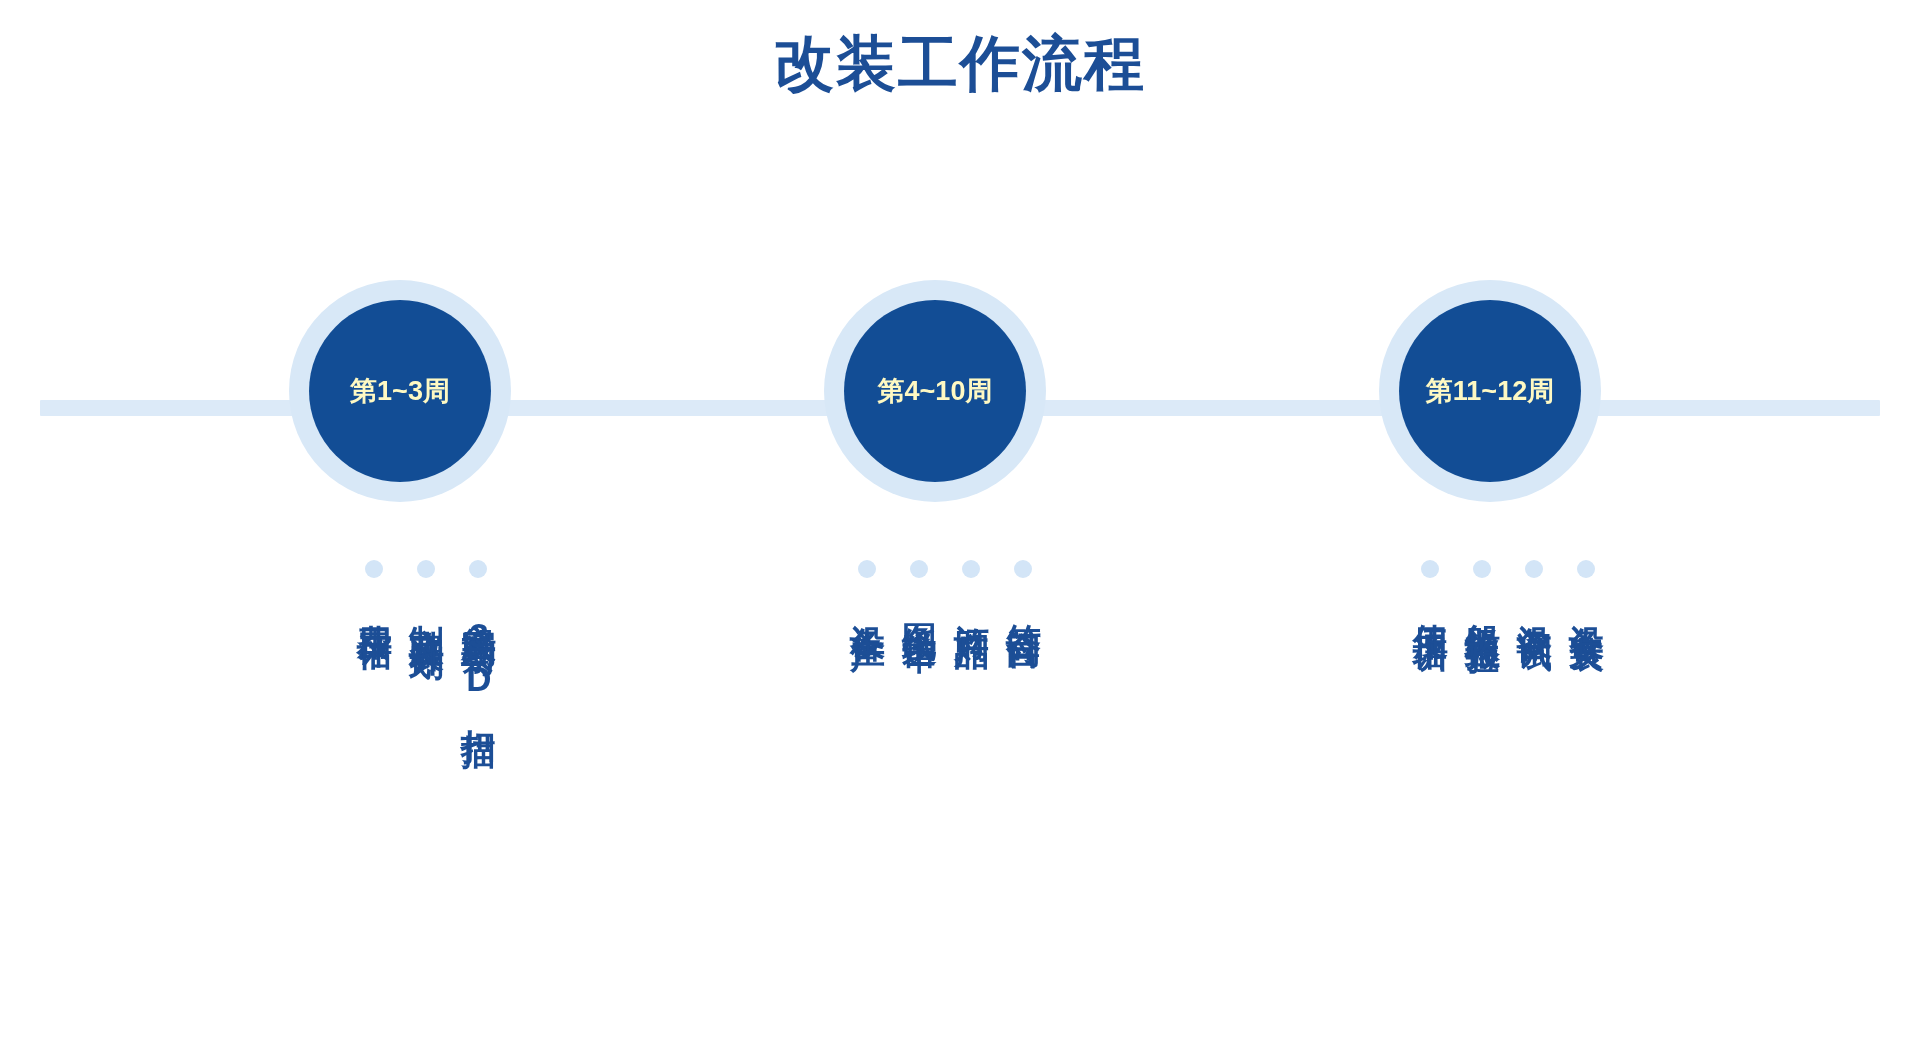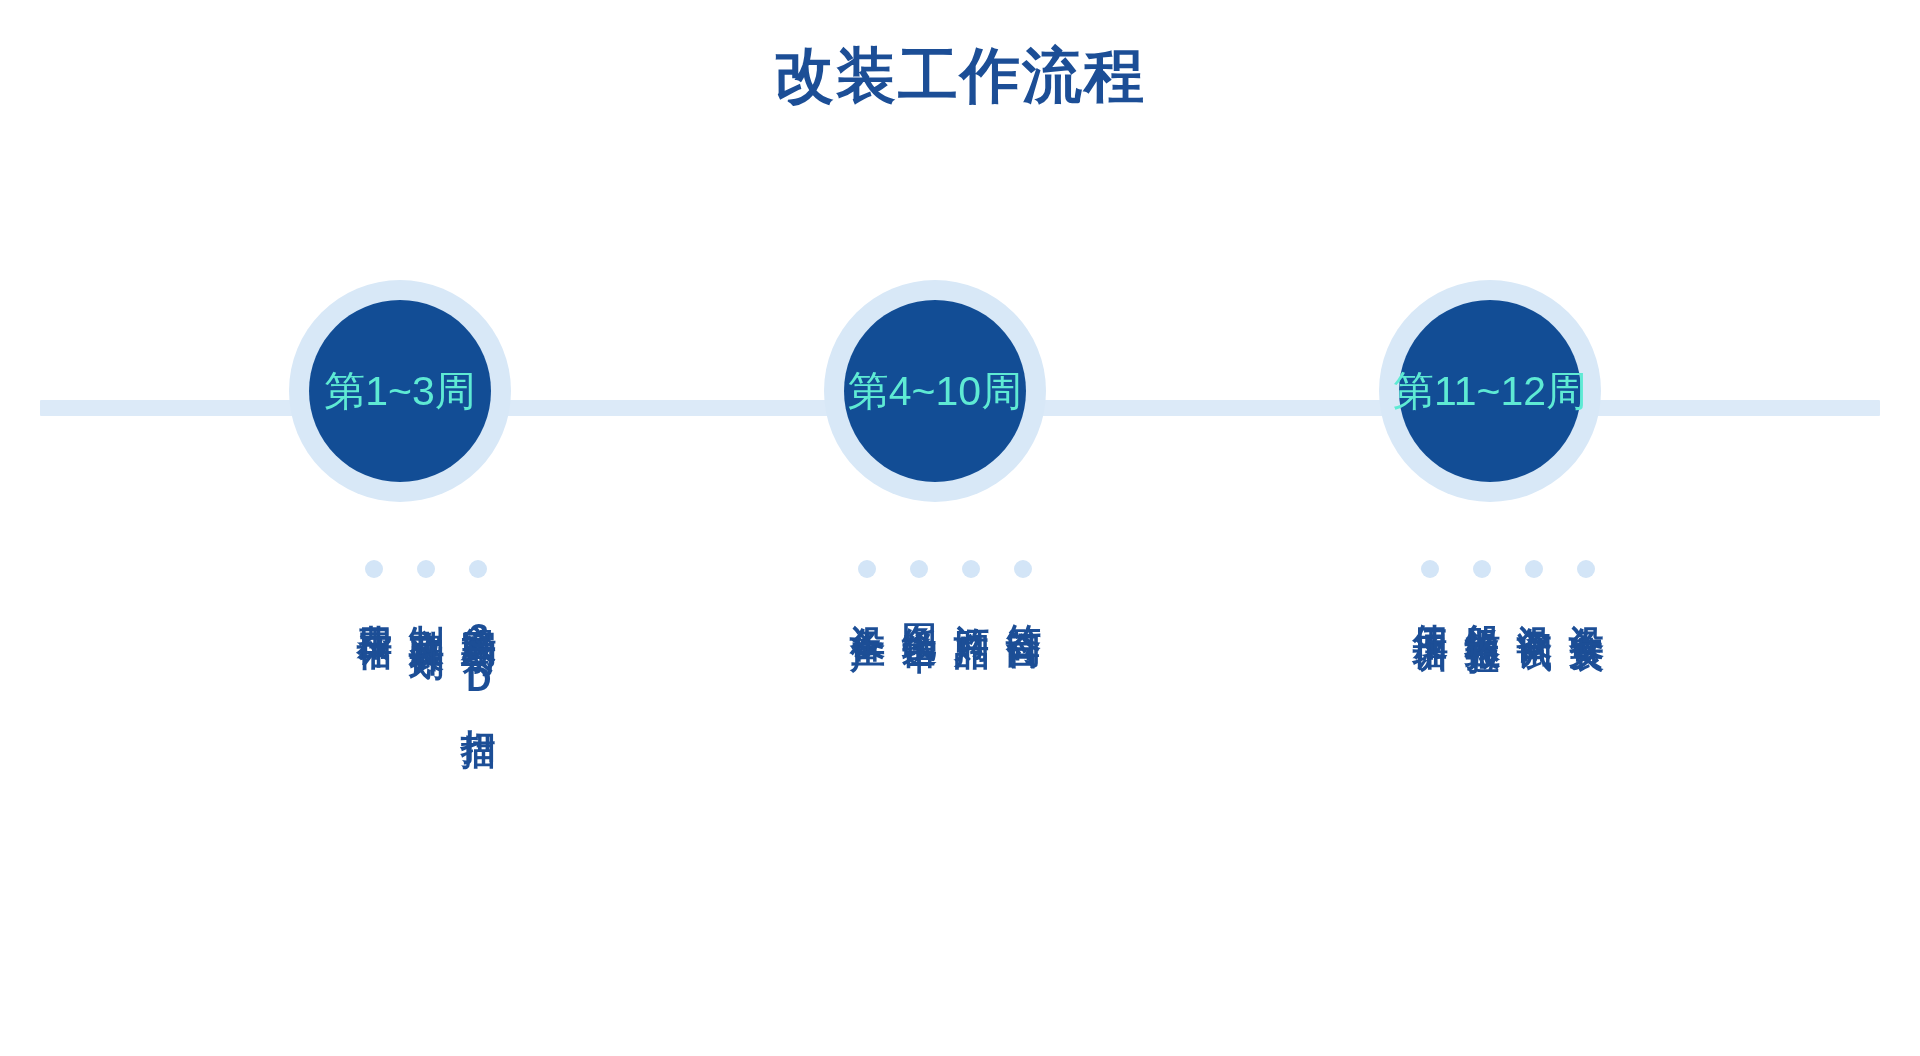--- a/index.html
+++ b/index.html
@@ -21,21 +21,20 @@
     left: 0;
     top: 28px;
     width: 1920px;
     text-align: center;
     font-size: 60px;
     line-height: 72px;
     font-weight: 700;
     color: #1C4E96;
     letter-spacing: 2px;
     white-space: pre;
-    margin-top: 12px;
   }
 
   
   #timeline-axis {
     position: absolute;
     left: 40px;
     top: 400px;
     width: 1840px;
     height: 16px;
     background: #DCEAF8;
@@ -68,23 +67,23 @@
   .stage-node-inner {
     width: 182px;
     height: 182px;
     border-radius: 50%;
     background: #124D95;
     display: flex;
     align-items: center;
     justify-content: center;
   }
   .stage-node-label {
-    color: #5eead4;
-    font-size: 41px;
-    font-weight: 400;
+    color: #fef9c3;
+    font-size: 27px;
+    font-weight: 700;
     letter-spacing: 0px;
     white-space: nowrap;
     line-height: 1;
   }
 
   
   .stage-tasks {
     position: absolute;
     top: 560px;
     left: 0;

